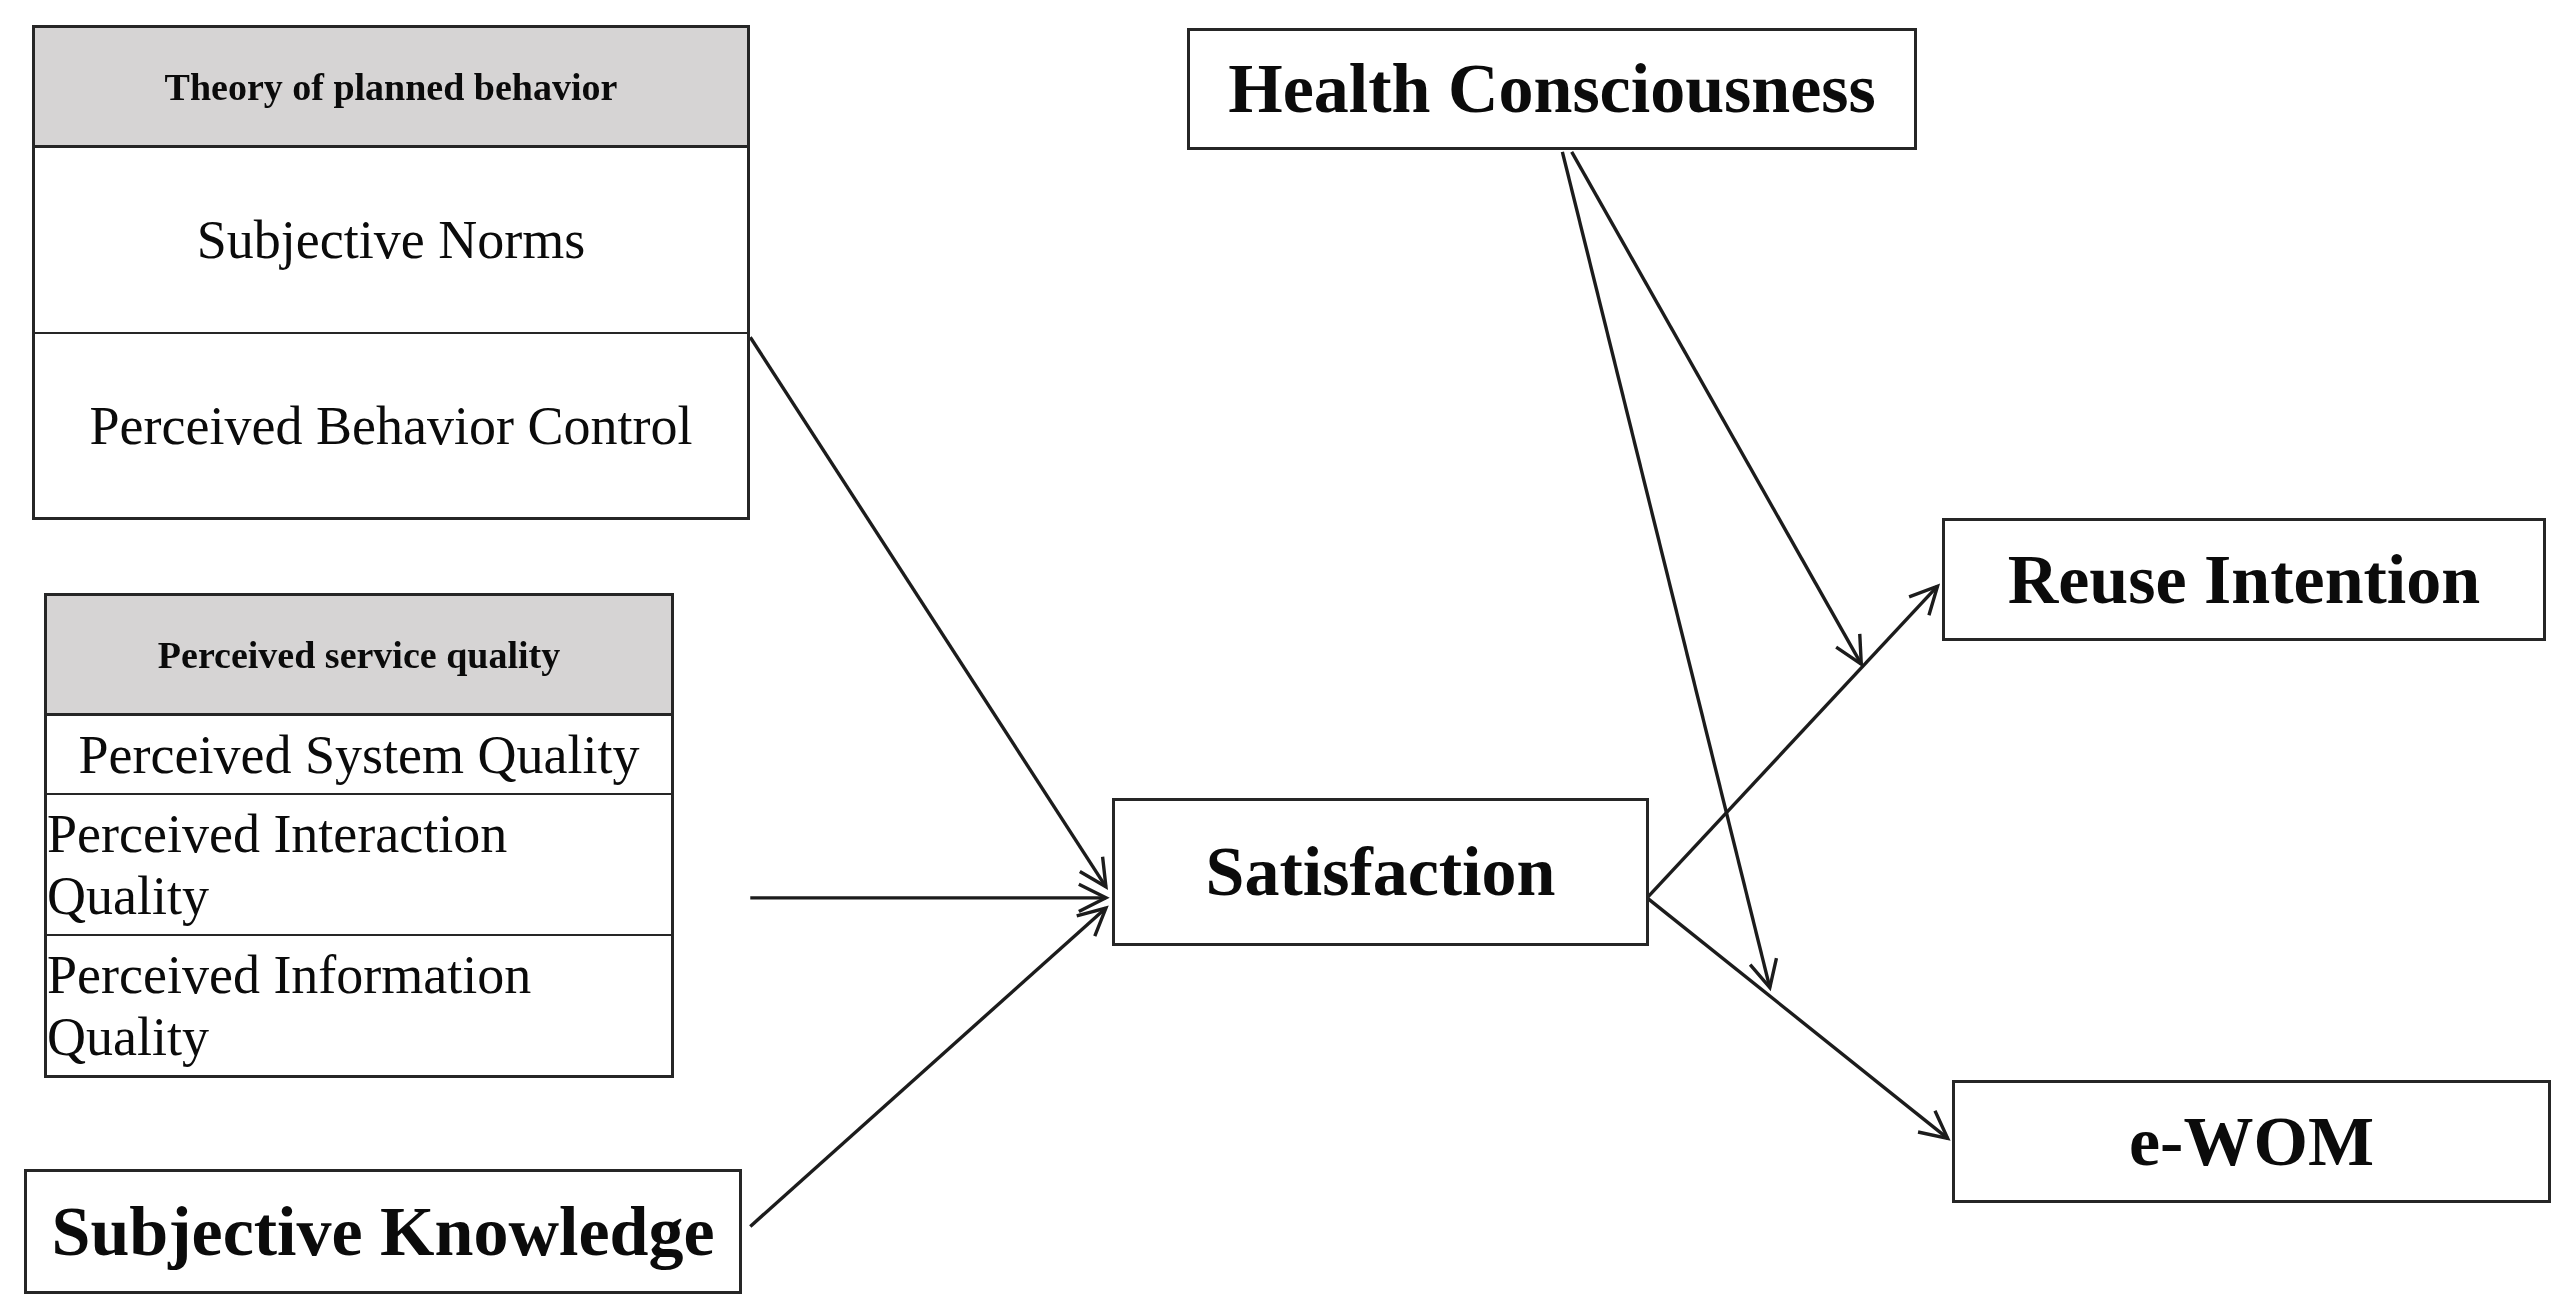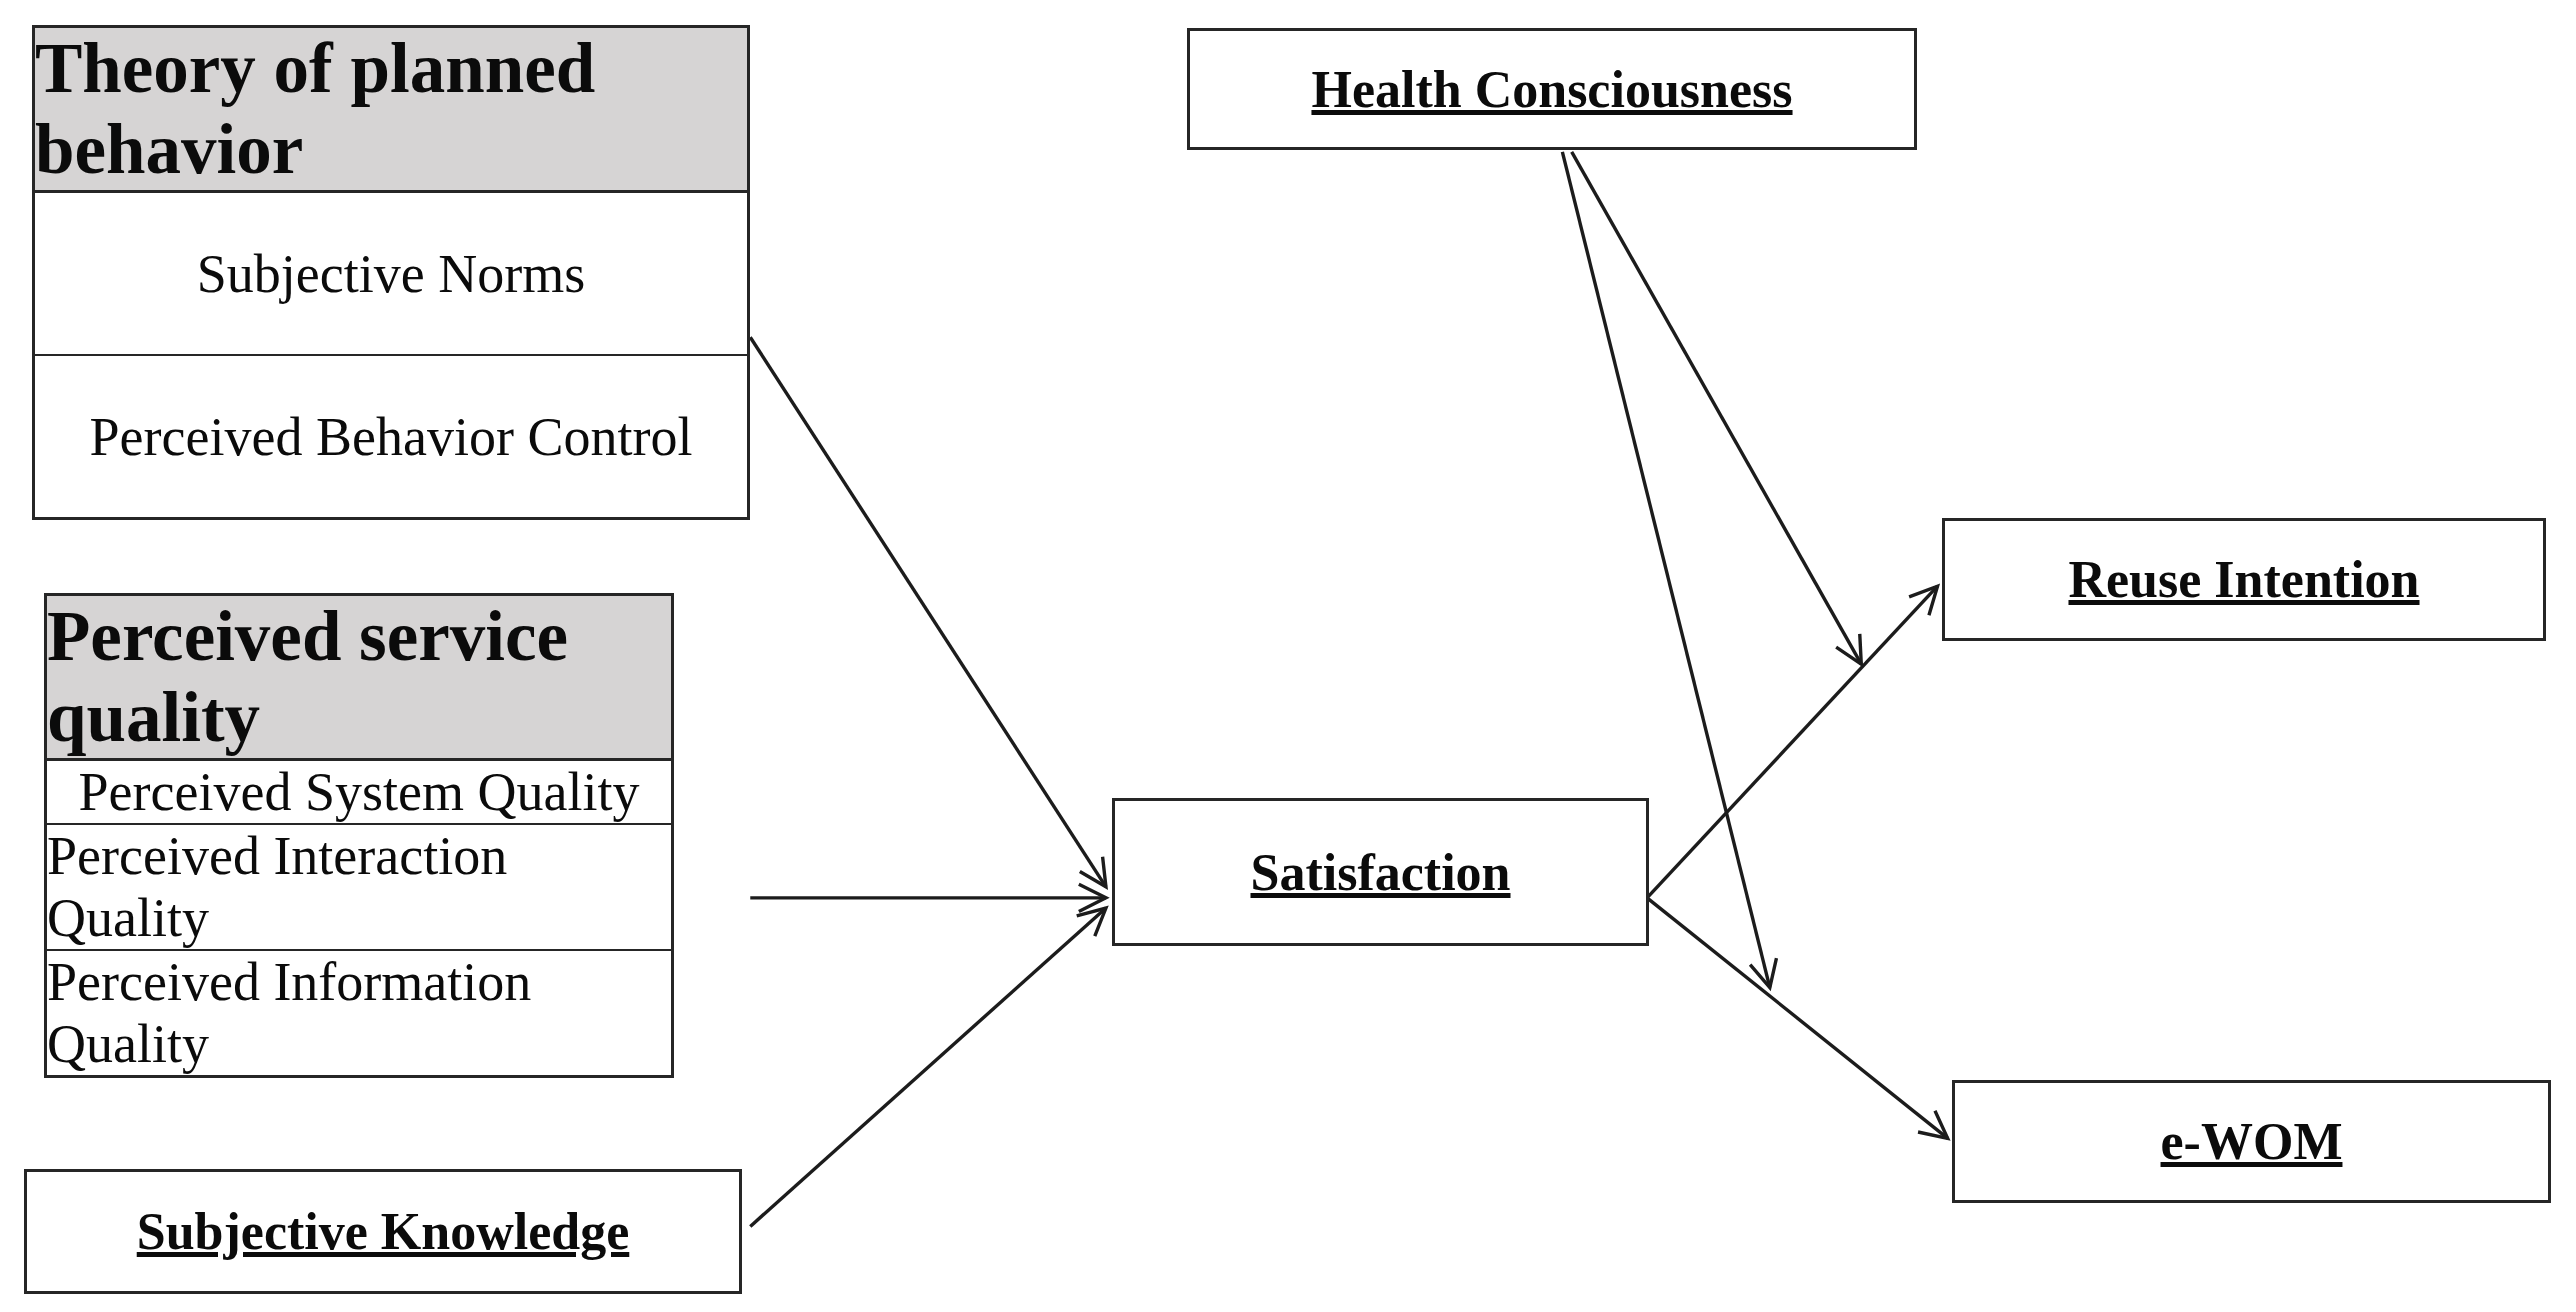--- a/index.html
+++ b/index.html
@@ -25,39 +25,38 @@
     border:3.4px solid var(--ink);
     background:#fff;
     display:flex;flex-direction:column;
     box-sizing:border-box;
   }
   .gbox .hdr{
     background:var(--header-fill);
     border-bottom:3.4px solid var(--ink);
     font-weight:bold;
     display:flex;align-items:center;justify-content:center;
-    font-size:71px;
+    font-size:38px;
     flex:0 0 117px;
   }
   .gbox .row{
     flex:1 1 auto;
     display:flex;align-items:center;justify-content:center;
     font-size:54px;
   }
   .gbox .row + .row{border-top:2.5px solid var(--ink);}
   
   .sbox{
     position:absolute;
     border:3.4px solid var(--ink);
     background:#fff;
     display:flex;align-items:center;justify-content:center;
     font-weight:bold;
-    font-size:52px;
+    font-size:70px;
     box-sizing:border-box;
-    text-decoration:underline;
   }
 </style>
 </head>
 <body>
 
 <div class="fig">
 
   <svg class="arrow-layer" viewBox="0 0 3042 1550" xmlns="http://www.w3.org/2000/svg">
     <defs>
       <marker id="ah" markerUnits="userSpaceOnUse" markerWidth="46" markerHeight="44" refX="40" refY="21" orient="auto">

